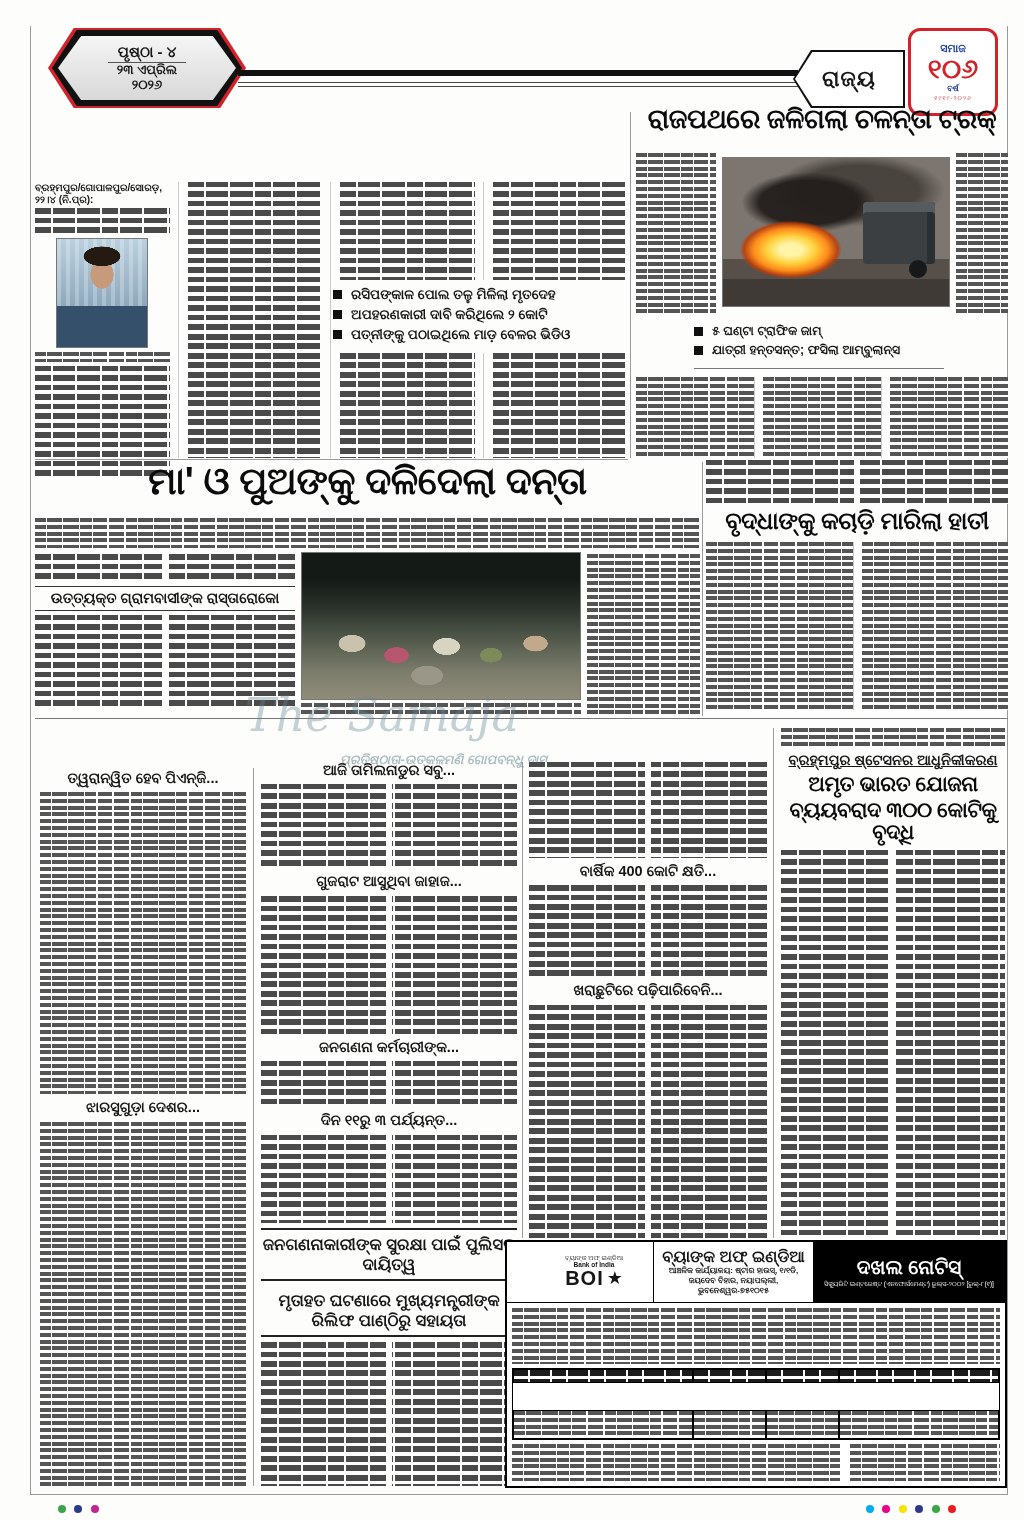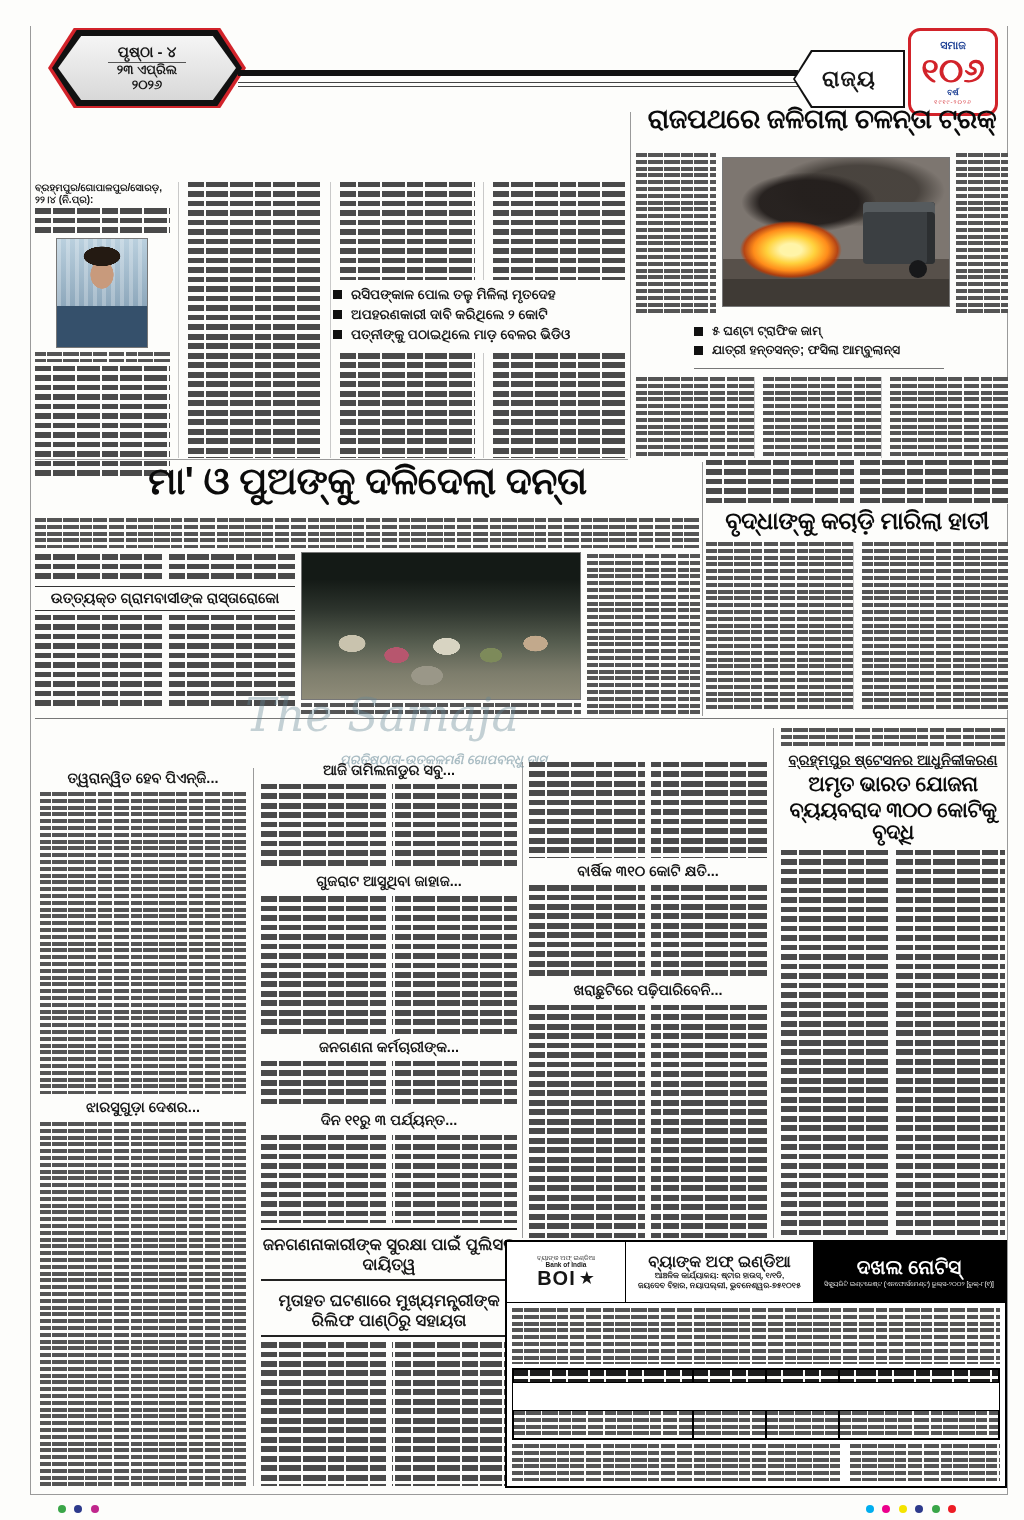--- a/index.html
+++ b/index.html
@@ -50,21 +50,21 @@
   .rule-thick{border-top:6px solid #111;}
   .rule-thin{height:1px;background:#444;}
   .state-banner-outer{clip-path:polygon(16% 0,100% 0,100% 100%,16% 100%,0 50%);background:#111;}
   .state-banner-inner{position:absolute;left:2px;top:2px;right:2px;bottom:2px;
     clip-path:polygon(16% 0,100% 0,100% 100%,16% 100%,0 50%);background:#fff;
     display:flex;align-items:center;justify-content:center;}
   .state-banner-inner span{font-size:22px;font-weight:bold;letter-spacing:1px;}
   .masthead-box{border:3px solid #d2232a;border-radius:12px;background:#fff;text-align:center;
     display:flex;flex-direction:column;align-items:center;justify-content:center;gap:1px;}
   .masthead-box .mh{color:#1c3f94;font-weight:bold;font-size:11px;}
-  .masthead-box .num{color:#d2232a;font-weight:bold;font-size:34px;line-height:1;}
+  .masthead-box .num{color:#d2232a;font-weight:bold;font-size:27px;line-height:1;}
   .masthead-box .cap{color:#1c3f94;font-weight:bold;font-size:8px;}
   .masthead-box .yrs{color:#d2232a;font-size:6px;letter-spacing:1px;}
 
   
   .headline{font-weight:bold;color:#0b0b0b;text-align:center;line-height:1.05;letter-spacing:-.5px;}
   .dateline{font-size:10px;font-weight:bold;line-height:1.2;margin-bottom:2px;}
   .subhead{font-weight:bold;text-align:center;font-size:14.5px;line-height:1.2;}
   .subhead.ruled{border-top:1.5px solid #333;border-bottom:1.5px solid #333;padding:3px 0;}
   .bullets li{list-style:none;font-weight:bold;font-size:13.5px;margin:3px 0;padding-left:18px;position:relative;line-height:1.25;}
   .bullets li::before{content:"";position:absolute;left:0;top:3px;width:9px;height:9px;background:#111;}
@@ -107,21 +107,21 @@
   
   .gray-banner{background:linear-gradient(180deg,#ececec,#c6c6c6);border:1px solid #9b9b9b;
     display:flex;align-items:center;justify-content:center;font-weight:bold;font-size:17px;}
   .watermark{font-family:"DejaVu Serif","Liberation Serif",serif;font-style:italic;color:rgba(100,135,150,.38);}
   .wm-founder{font-style:italic;color:rgba(100,135,150,.55);font-size:13px;font-weight:bold;}
 
   
   .ad-box{border:2px solid #000;background:#fff;display:flex;flex-direction:column;box-sizing:border-box;}
   .ad-top{display:flex;border-bottom:1.5px solid #000;height:60px;}
   .ad-logo{width:118px;border-right:1.5px solid #000;display:flex;flex-direction:column;
-    align-items:center;justify-content:center;line-height:1.05;}
+    align-items:center;justify-content:center;line-height:1.05;padding-left:28px;}
   .ad-logo .tiny-cap{font-size:6.5px;text-align:center;}
   .ad-logo .boi-row{display:flex;align-items:center;gap:3px;font-weight:bold;}
   .ad-logo .boi{font-size:20px;letter-spacing:1px;}
   .ad-logo .star{font-size:18px;}
   .ad-mid{flex:1;text-align:center;padding:3px 2px;display:flex;flex-direction:column;justify-content:center;}
   .ad-mid .t{font-size:16px;font-weight:bold;line-height:1.1;}
   .ad-mid .a{font-size:8px;font-weight:bold;line-height:1.25;}
   .ad-notice{width:188px;background:#000;color:#fff;text-align:center;display:flex;flex-direction:column;
     align-items:center;justify-content:center;padding:2px;}
   .ad-notice .t{font-size:20px;font-weight:bold;line-height:1;}
@@ -269,21 +269,21 @@
       <div class="sim tiny two-col" style="height:46px;"></div>
       <div class="subhead">ଦିନ ୧୧ରୁ ୩ ପର୍ଯ୍ୟନ୍ତ...</div>
       <div class="sim tiny two-col" style="height:88px;"></div>
       <div class="inset-head">ଜନଗଣନାକାରୀଙ୍କ ସୁରକ୍ଷା ପାଇଁ ପୁଲିସକୁ ଦାୟିତ୍ୱ</div>
       <div class="inset-head" style="border-top:0;">ମୃତାହତ ଘଟଣାରେ ମୁଖ୍ୟମନ୍ତ୍ରୀଙ୍କ ରିଲିଫ ପାଣ୍ଠିରୁ ସହାୟତା</div>
       <div class="sim tiny two-col" style="flex:1;"></div>
     </div>
 
     <div class="abs" style="left:494px;top:40px;width:238px;height:476px;display:flex;flex-direction:column;gap:5px;z-index:2;">
       <div class="sim tiny two-col" style="height:96px;"></div>
-      <div class="subhead">ବାର୍ଷିକ ୩୧୦ କୋଟି କ୍ଷତି...</div>
+      <div class="subhead">ବାର୍ଷିକ 400 କୋଟି କ୍ଷତି...</div>
       <div class="sim tiny two-col" style="height:92px;"></div>
       <div class="subhead">ଖରାଛୁଟିରେ ପଢ଼ିପାରିବେନି...</div>
       <div class="sim tiny two-col" style="flex:1;"></div>
     </div>
 
     <div class="abs" style="left:746px;top:6px;width:224px;height:510px;display:flex;flex-direction:column;gap:4px;z-index:2;">
       <div class="sim tiny" style="height:20px;"></div>
       <div class="kicker">ବ୍ରହ୍ମପୁର ଷ୍ଟେସନର ଆଧୁନିକୀକରଣ</div>
       <div class="headline" style="font-size:21px;">ଅମୃତ ଭାରତ ଯୋଜନା</div>
       <div class="headline" style="font-size:21px;">ବ୍ୟୟବରାଦ ୩୦୦ କୋଟିକୁ ବୃଦ୍ଧି</div>

